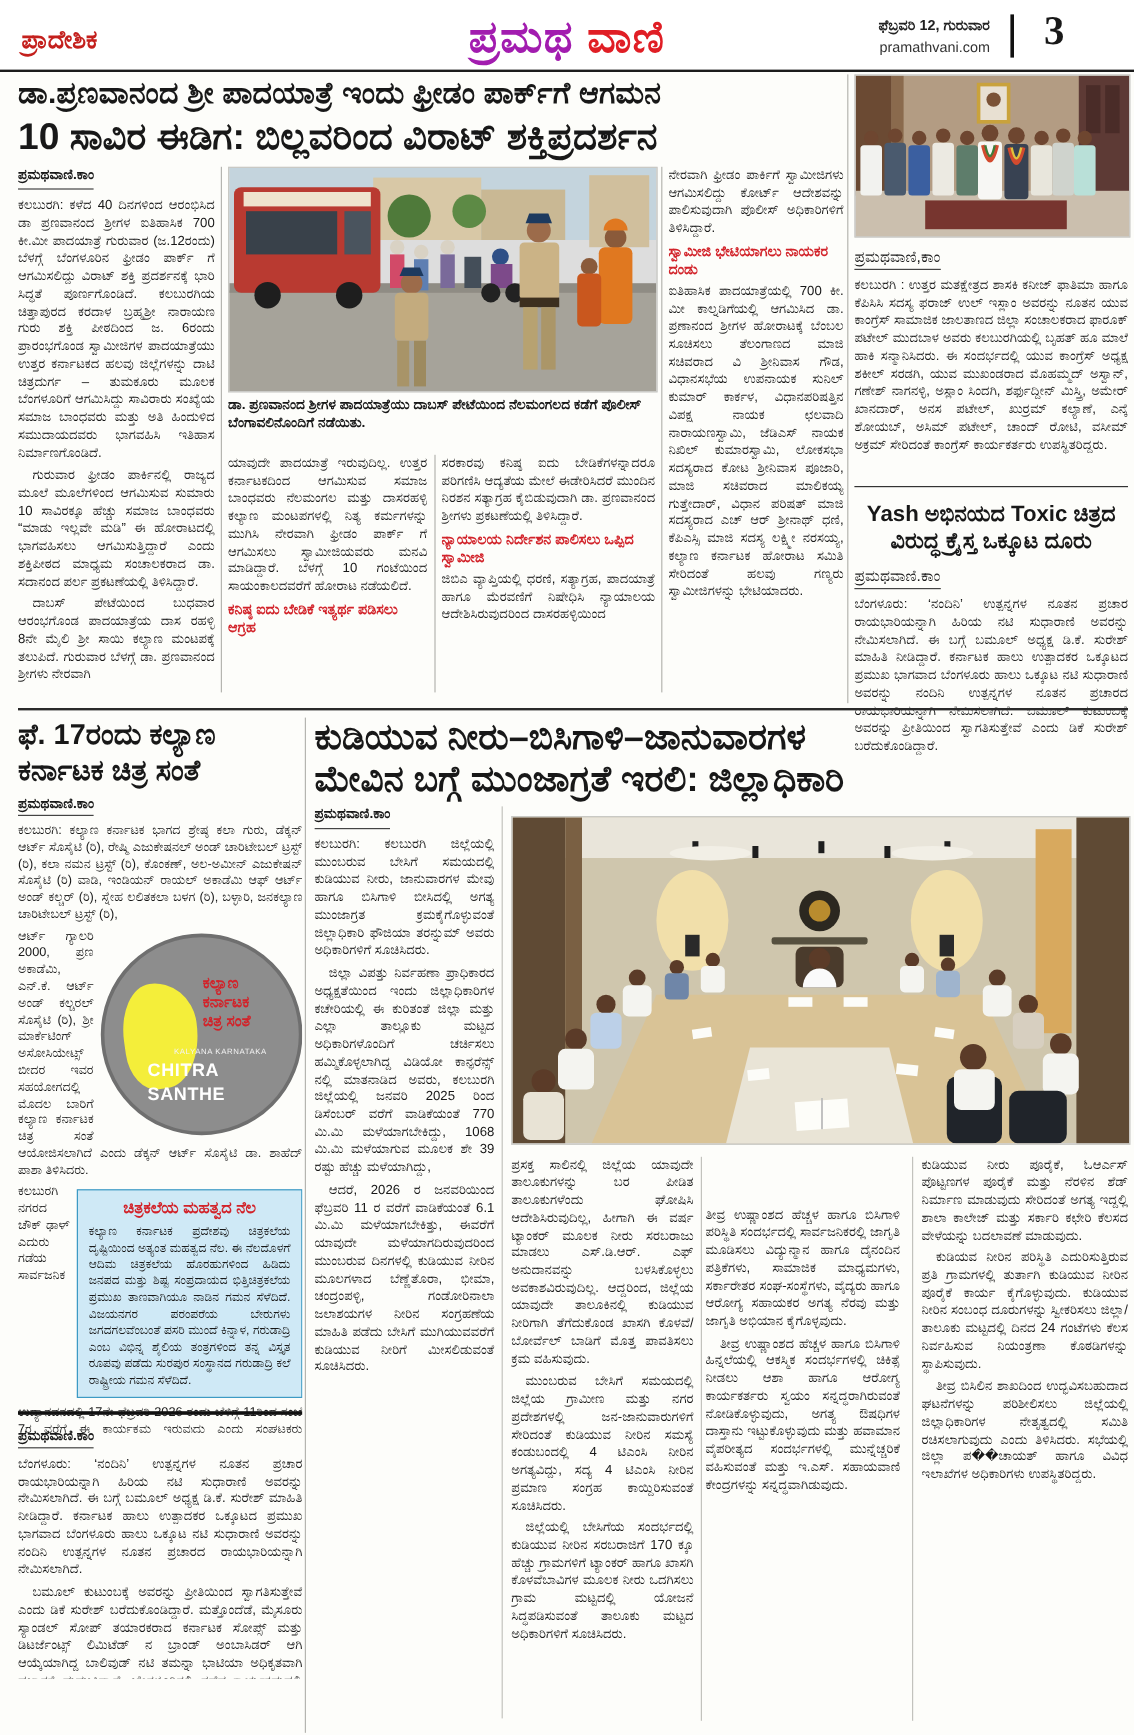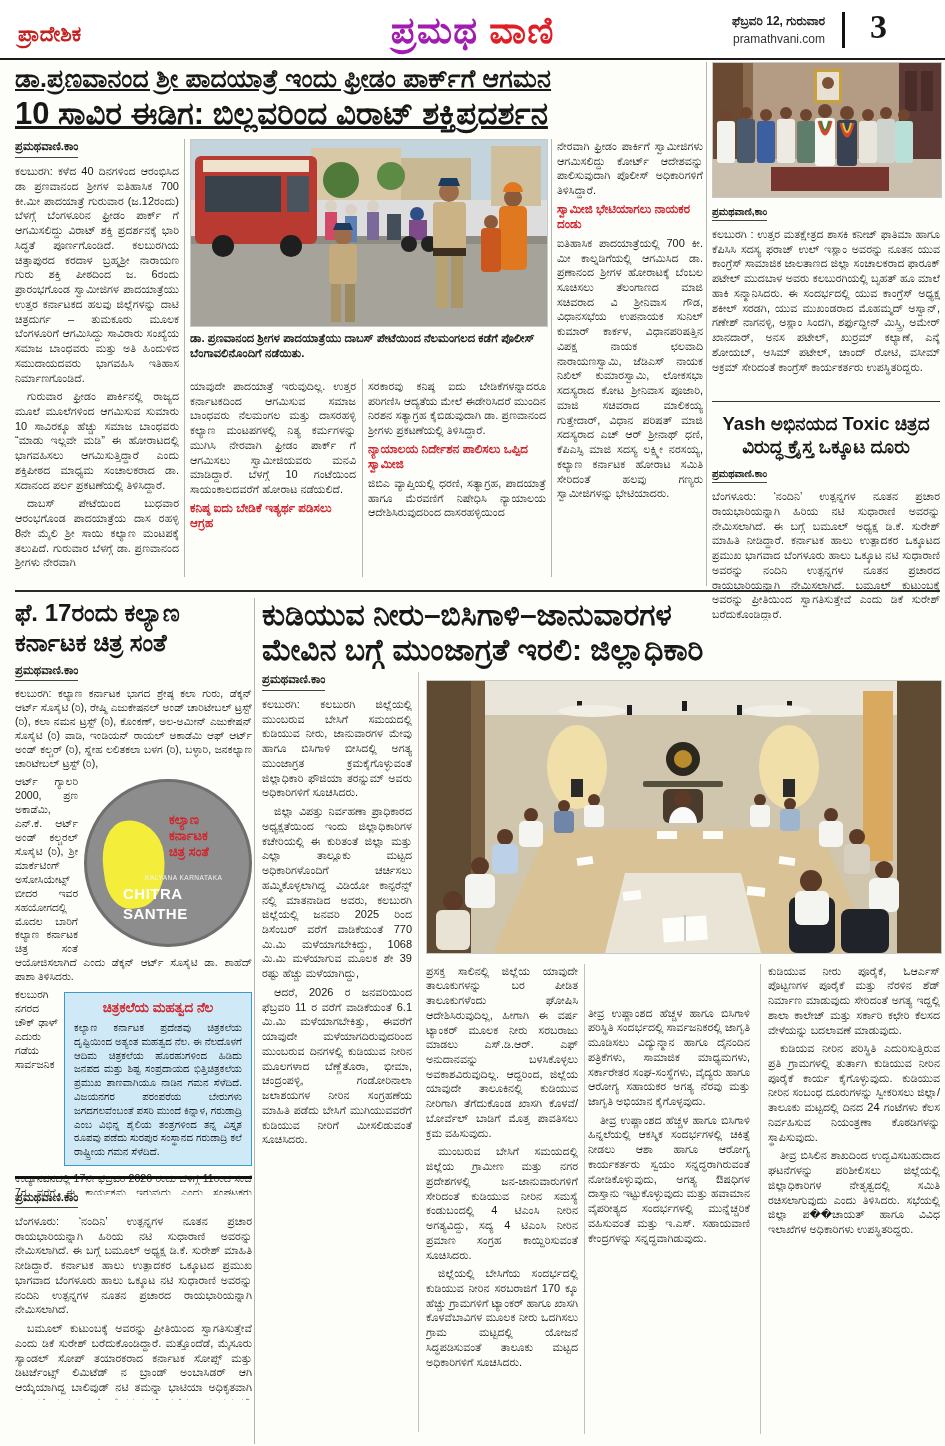--- a/index.html
+++ b/index.html
@@ -27,21 +27,21 @@
   .col p{margin:0 0 4px 0;}
   .col p + p{text-indent:12px;}
   .subhead-red{color:#d2232a;font-weight:bold;font-size:12px;line-height:1.25;margin:4px 0;text-align:left;}
   .caption{font-size:11.5px;font-weight:bold;line-height:1.3;}
   .vrule{position:absolute;width:1px;background:#b5b5b0;}
   .hrule{position:absolute;height:1px;background:#2a2a2a;}
   .photo{background:#ddd;overflow:hidden;border:1px solid #c9c9c4;}
   .photo svg{display:block;width:100%;height:100%;}
   
   #rail{left:712px;top:62px;width:228px;}
-  .rail-byline{font-size:10px;font-weight:bold;border-bottom:1.5px solid #444;display:inline-block;padding-bottom:2px;margin:8px 0 6px 0;}
+  .rail-byline{font-size:13px;font-weight:normal;border-bottom:1.5px solid #444;display:inline-block;padding-bottom:2px;margin:8px 0 6px 0;}
   .yash-h{font-size:18.5px;font-weight:bold;text-align:center;line-height:1.25;margin:10px 0 2px 0;}
   
   #mleft{left:15px;top:598px;width:237px;height:848px;overflow:hidden;}
   .mleft-h{font-size:24px;font-weight:bold;line-height:1.25;}
   .santhe-flow{font-size:10.6px;line-height:1.32;text-align:justify;}
   .santhe-flow p{margin:0 0 4px 0;}
   .logo-float{float:right;width:168px;height:172px;margin:2px 0 4px 6px;display:flex;align-items:center;justify-content:flex-start;}
   .logo-circle{width:162px;height:162px;border-radius:50%;background:#8d8d8d;border:3px solid #6f6f6f;position:relative;overflow:hidden;}
   .logo-map{position:absolute;left:16px;top:38px;width:62px;height:88px;background:#f4ee3a;border-radius:48% 60% 55% 40%/55% 45% 62% 40%;transform:rotate(-8deg);}
   .logo-kn{position:absolute;left:82px;top:30px;font-size:13px;font-weight:bold;color:#d2232a;line-height:1.25;}
@@ -66,21 +66,21 @@
     <span class="w2">ವಾಣಿ</span>
   </div>
   <div class="abs dateblock">
     <div>ಫೆಬ್ರವರಿ 12, ಗುರುವಾರ</div>
     <div class="site">pramathvani.com</div>
   </div>
   <div class="abs pagebar"></div>
   <div class="abs pagenum">3</div>
 </div>
 
-<div class="abs" id="lead" style="left:15px;top:64px;width:688px;text-decoration:underline;">
+<div class="abs" id="lead" style="left:15px;top:64px;width:688px;">
   <div class="kicker">ಡಾ.ಪ್ರಣವಾನಂದ ಶ್ರೀ ಪಾದಯಾತ್ರೆ ಇಂದು ಫ್ರೀಡಂ ಪಾರ್ಕ್‌ಗೆ ಆಗಮನ</div>
   <div class="headline1">10 ಸಾವಿರ ಈಡಿಗ: ಬಿಲ್ಲವರಿಂದ ವಿರಾಟ್ ಶಕ್ತಿಪ್ರದರ್ಶನ</div>
 
   <div style="position:relative;height:438px;margin-top:8px;">
 
     <div class="abs col" style="left:0;top:0;width:164px;height:438px;">
       <div class="byline">ಪ್ರಮಥವಾಣಿ.ಕಾಂ</div>
       <p>ಕಲಬುರಗಿ: ಕಳೆದ 40 ದಿನಗಳಿಂದ ಆರಂಭಿಸಿದ ಡಾ ಪ್ರಣವಾನಂದ ಶ್ರೀಗಳ ಐತಿಹಾಸಿಕ 700 ಕೀ.ಮೀ ಪಾದಯಾತ್ರೆ ಗುರುವಾರ (ಜ.12ರಂದು) ಬೆಳಗ್ಗೆ ಬೆಂಗಳೂರಿನ ಫ್ರೀಡಂ ಪಾರ್ಕ್ ಗೆ ಆಗಮಿಸಲಿದ್ದು ವಿರಾಟ್ ಶಕ್ತಿ ಪ್ರದರ್ಶನಕ್ಕೆ ಭಾರಿ ಸಿದ್ಧತೆ ಪೂರ್ಣಗೊಂಡಿದೆ. ಕಲಬುರಗಿಯ ಚಿತ್ತಾಪುರದ ಕರದಾಳ ಬ್ರಹ್ಮಶ್ರೀ ನಾರಾಯಣ ಗುರು ಶಕ್ತಿ ಪೀಠದಿಂದ ಜ. 6ರಂದು ಪ್ರಾರಂಭಗೊಂಡ ಸ್ವಾಮೀಜಿಗಳ ಪಾದಯಾತ್ರೆಯು ಉತ್ತರ ಕರ್ನಾಟಕದ ಹಲವು ಜಿಲ್ಲೆಗಳನ್ನು ದಾಟಿ ಚಿತ್ರದುರ್ಗ – ತುಮಕೂರು ಮೂಲಕ ಬೆಂಗಳೂರಿಗೆ ಆಗಮಿಸಿದ್ದು ಸಾವಿರಾರು ಸಂಖ್ಯೆಯ ಸಮಾಜ ಬಾಂಧವರು ಮತ್ತು ಅತಿ ಹಿಂದುಳಿದ ಸಮುದಾಯದವರು ಭಾಗವಹಿಸಿ ಇತಿಹಾಸ ನಿರ್ಮಾಣಗೊಂಡಿದೆ.</p>
       <p>ಗುರುವಾರ ಫ್ರೀಡಂ ಪಾರ್ಕಿನಲ್ಲಿ ರಾಜ್ಯದ ಮೂಲೆ ಮೂಲೆಗಳಿಂದ ಆಗಮಿಸುವ ಸುಮಾರು 10 ಸಾವಿರಕ್ಕೂ ಹೆಚ್ಚು ಸಮಾಜ ಬಾಂಧವರು “ಮಾಡು ಇಲ್ಲವೇ ಮಡಿ” ಈ ಹೋರಾಟದಲ್ಲಿ ಭಾಗವಹಿಸಲು ಆಗಮಿಸುತ್ತಿದ್ದಾರೆ ಎಂದು ಶಕ್ತಿಪೀಠದ ಮಾಧ್ಯಮ ಸಂಚಾಲಕರಾದ ಡಾ. ಸದಾನಂದ ಪರ್ಲ ಪ್ರಕಟಣೆಯಲ್ಲಿ ತಿಳಿಸಿದ್ದಾರೆ.</p>
       <p>ದಾಬಸ್ ಪೇಟೆಯಿಂದ ಬುಧವಾರ ಆರಂಭಗೊಂಡ ಪಾದಯಾತ್ರೆಯ ದಾಸ ರಹಳ್ಳಿ 8ನೇ ಮೈಲಿ ಶ್ರೀ ಸಾಯಿ ಕಲ್ಯಾಣ ಮಂಟಪಕ್ಕೆ ತಲುಪಿದೆ. ಗುರುವಾರ ಬೆಳಗ್ಗೆ ಡಾ. ಪ್ರಣವಾನಂದ ಶ್ರೀಗಳು ನೇರವಾಗಿ</p>

